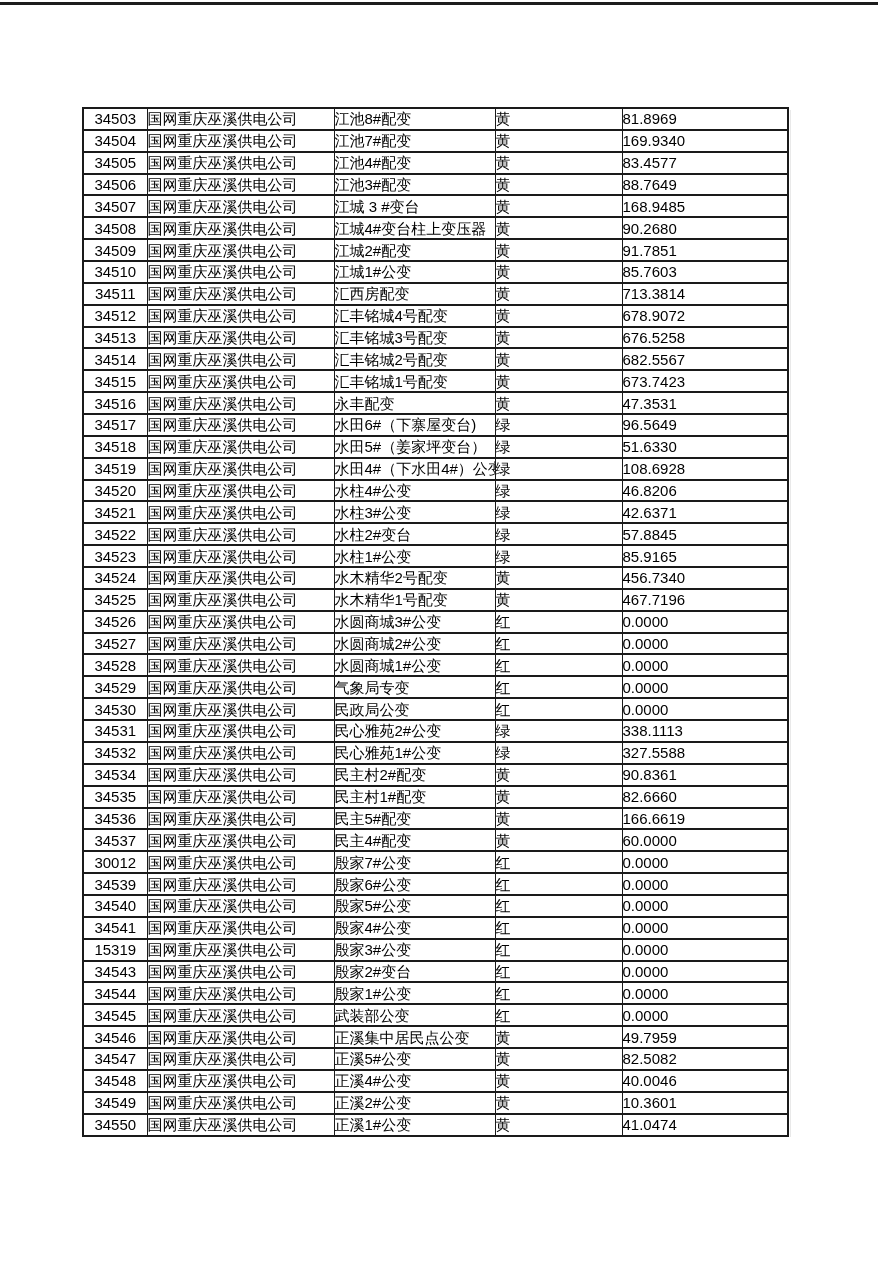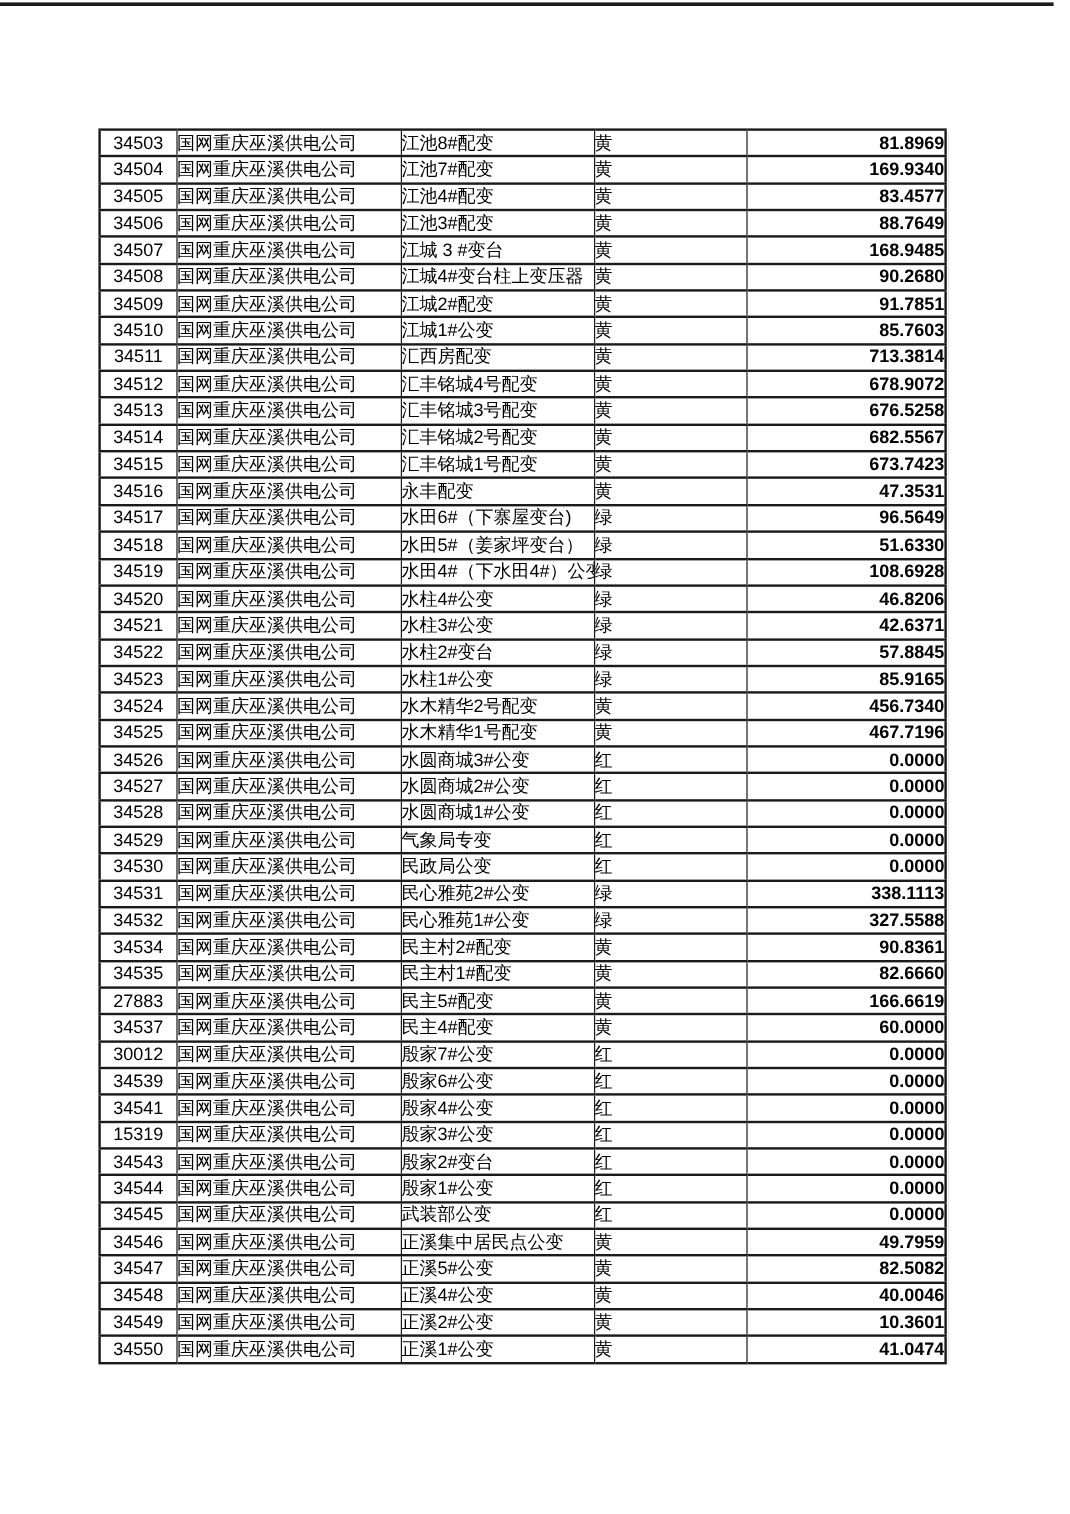--- a/index.html
+++ b/index.html
@@ -34,21 +34,21 @@
     font-size: 15px;
     color: #000000;
     padding: 0;
     white-space: nowrap;
     overflow: hidden;
     line-height: 1;
     vertical-align: middle;
   }
   td.c-id    { text-align: center; }
   td.c-text  { text-align: left; padding-left: 3px; }
-  td.c-value { text-align: right; font-size: 15px; font-weight: bold; }
+  td.c-value { text-align: left; font-size: 15px; }
 </style>
 </head>
 <body>
 
 <div class="topbar"></div>
 <div class="table-shadow"></div>
 
 <table class="grid">
   <colgroup>
     <col style="width:64px">
@@ -276,21 +276,21 @@
         <td class="c-value">90.8361</td>
       </tr>
       <tr>
         <td class="c-id">34535</td>
         <td class="c-text">国网重庆巫溪供电公司</td>
         <td class="c-text">民主村1#配变</td>
         <td class="c-text">黄</td>
         <td class="c-value">82.6660</td>
       </tr>
       <tr>
-        <td class="c-id">27883</td>
+        <td class="c-id">34536</td>
         <td class="c-text">国网重庆巫溪供电公司</td>
         <td class="c-text">民主5#配变</td>
         <td class="c-text">黄</td>
         <td class="c-value">166.6619</td>
       </tr>
       <tr>
         <td class="c-id">34537</td>
         <td class="c-text">国网重庆巫溪供电公司</td>
         <td class="c-text">民主4#配变</td>
         <td class="c-text">黄</td>
@@ -300,20 +300,27 @@
         <td class="c-id">30012</td>
         <td class="c-text">国网重庆巫溪供电公司</td>
         <td class="c-text">殷家7#公变</td>
         <td class="c-text">红</td>
         <td class="c-value">0.0000</td>
       </tr>
       <tr>
         <td class="c-id">34539</td>
         <td class="c-text">国网重庆巫溪供电公司</td>
         <td class="c-text">殷家6#公变</td>
+        <td class="c-text">红</td>
+        <td class="c-value">0.0000</td>
+      </tr>
+      <tr>
+        <td class="c-id">34540</td>
+        <td class="c-text">国网重庆巫溪供电公司</td>
+        <td class="c-text">殷家5#公变</td>
         <td class="c-text">红</td>
         <td class="c-value">0.0000</td>
       </tr>
       <tr>
         <td class="c-id">34541</td>
         <td class="c-text">国网重庆巫溪供电公司</td>
         <td class="c-text">殷家4#公变</td>
         <td class="c-text">红</td>
         <td class="c-value">0.0000</td>
       </tr>

